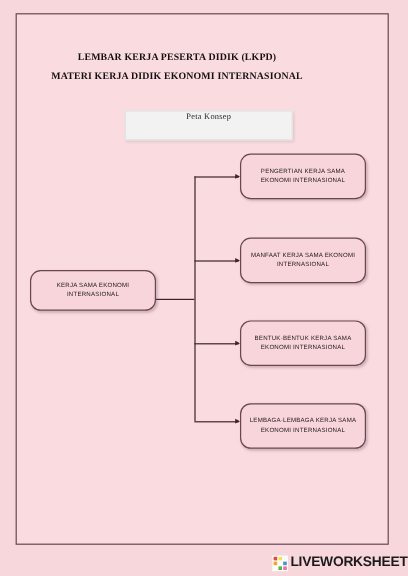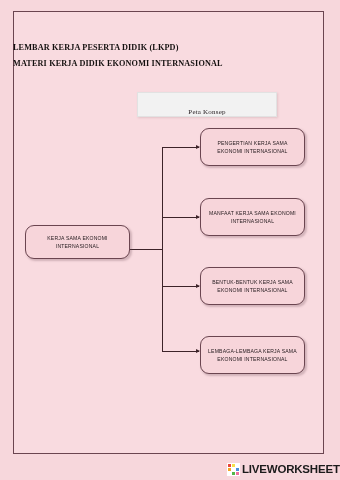--- a/index.html
+++ b/index.html
@@ -33,20 +33,21 @@
     box-sizing: border-box;
     background: #f9dbe0;
   }
 
   
   #title-block {
     position: absolute;
     left: 13px;
     top: 40px;
     width: 269px;
+    text-align: center;
   }
   .doc-title {
     font-family: "Liberation Serif", serif;
     font-weight: bold;
     font-size: 8.2px;
     letter-spacing: 0.15px;
     color: #14100f;
     line-height: 16px;
     white-space: nowrap;
   }
@@ -55,24 +56,23 @@
   #peta-konsep-box {
     position: absolute;
     left: 104px;
     top: 92px;
     width: 140px;
     height: 25px;
     background: #f2f2f2;
     border: 0.8px solid #e2e2e2;
     box-sizing: border-box;
     display: flex;
-    align-items: flex-end;
+    align-items: flex-start;
     justify-content: center;
     box-shadow: 1px 1px 2px rgba(120,90,95,0.18);
-    margin-left: 33px;
   }
   #peta-konsep-label {
     font-family: "Liberation Serif", serif;
     font-size: 7px;
     color: #2a2326;
     letter-spacing: 0.2px;
   }
 
   
   #concept-map {

